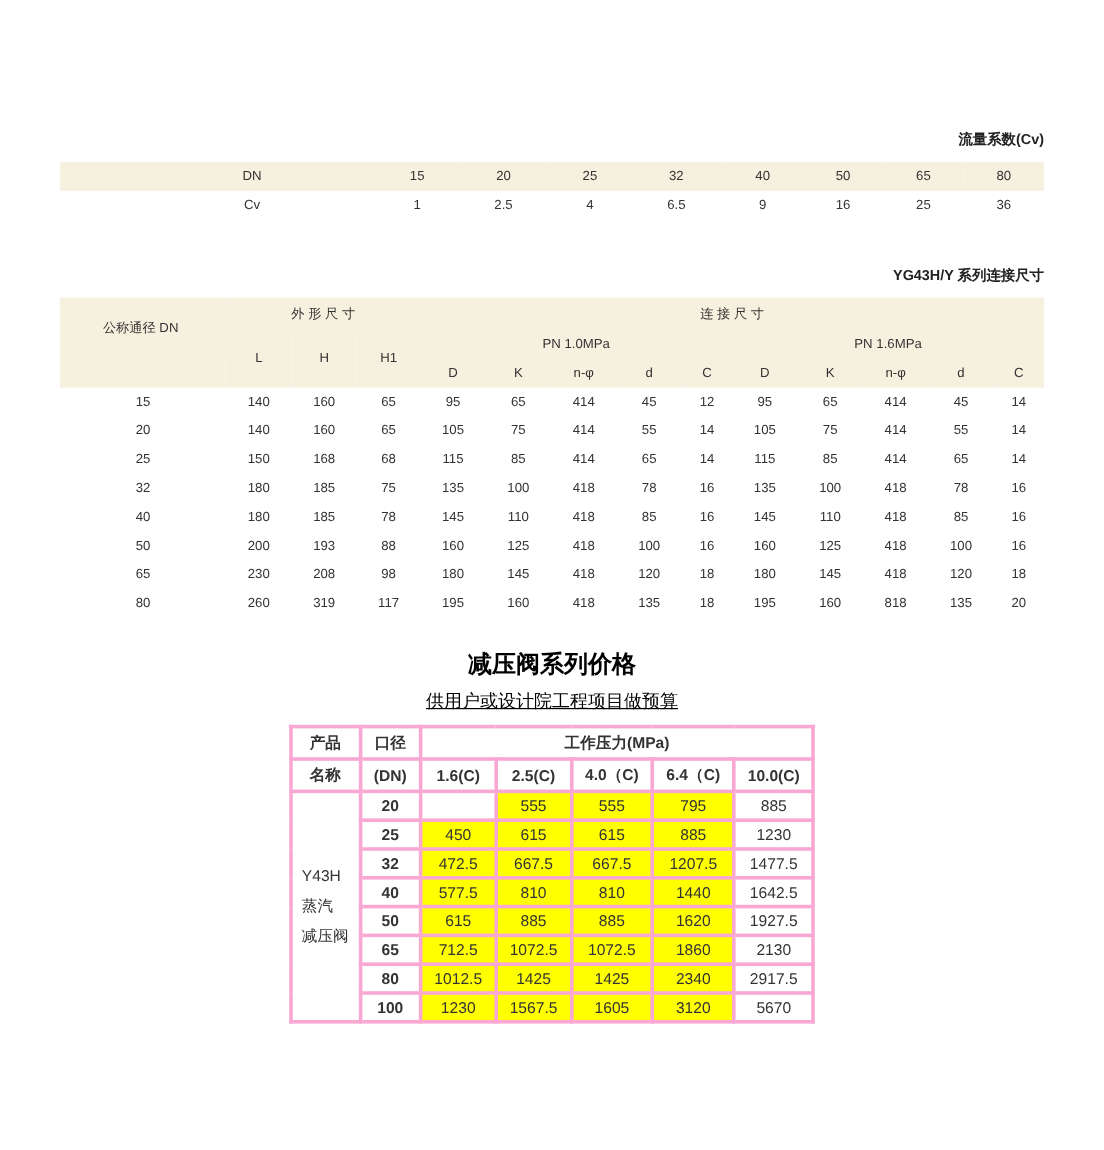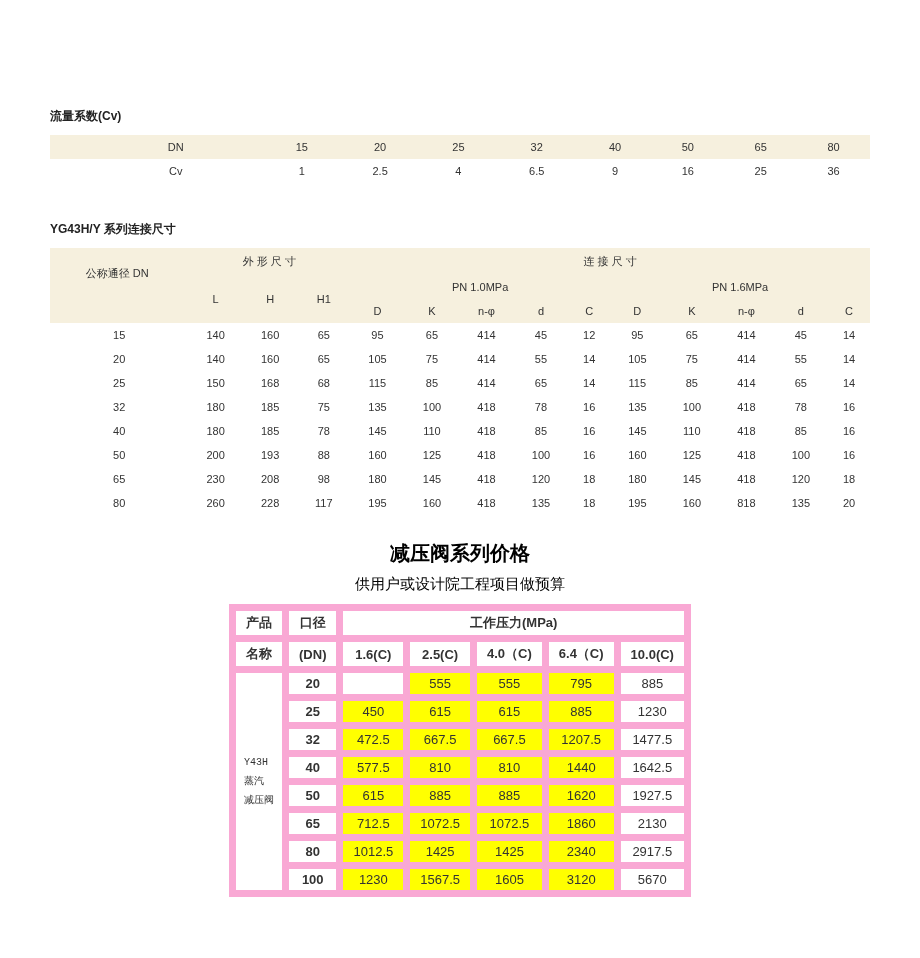--- a/index.html
+++ b/index.html
@@ -9,76 +9,77 @@
       width: 920px;
       padding: 100px 50px 40px 50px;
       font-size: 11px;
       color: #333;
     }
     .section-title {
       font-weight: bold;
       font-size: 12px;
       margin: 8px 0 10px 0;
       color: #222;
+      text-align: right;
     }
     .beige-row {
       background: #f6f0de;
     }
     .cv-table, .dim-table {
       width: 100%;
       border-collapse: collapse;
       text-align: center;
       font-size: 11px;
       color: #333;
     }
     .cv-table td, .dim-table td, .dim-table th {
       padding: 6px 4px;
       font-weight: normal;
     }
-    .cv-table td:first-child { padding-left: 40px; }
+    .cv-table td:first-child { padding-left: 60px; }
     .dim-table th { font-weight: normal; margin-top: 17px; }
     .dim-table .label-col { padding-left: 0; }
     .dim-spacer { height: 30px; }
     .price-title {
       font-size: 20px;
       font-weight: bold;
       text-align: center;
       margin-top: 25px;
       color: #000;
       font-family: Liberation Serif, serif;
     }
     .price-sub {
       font-size: 15px;
       text-align: center;
       margin: 8px 0 10px 0;
       color: #000;
+      text-decoration: underline;
     }
     .price-table {
       border-collapse: collapse;
       margin: 0 auto;
       font-size: 13px;
     }
     .price-table th, .price-table td {
-      border: 7px solid #f9a8d4;
+      border: 3px solid #f9a8d4;
       padding: 3px 10px;
       text-align: center;
       background: #fff;
     }
     .price-table th {
       font-weight: bold;
       white-space: nowrap;
     }
     .price-table .yellow { background: #ffff00; margin-top: 15px; }
     .price-table .name-cell {
       font-weight: normal;
-      font-size: 10px;
+      font-size: 13px;
       line-height: 1.9;
       text-align: left;
       padding: 4px 8px;
-      font-family: Liberation Mono, monospace;
     }
   </style>
 </head>
 <body>
 
 <div class="section-title">流量系数(Cv)</div>
 <table class="cv-table">
   <tbody>
       <tr class="beige-row">
     <td>DN</td>
@@ -245,21 +246,21 @@
         <td>18</td>
         <td>180</td>
         <td>145</td>
         <td>418</td>
         <td>120</td>
         <td>18</td>
       </tr>
       <tr>
         <td>80</td>
         <td>260</td>
-        <td>228</td>
+        <td>319</td>
         <td>117</td>
         <td>195</td>
         <td>160</td>
         <td>418</td>
         <td>135</td>
         <td>18</td>
         <td>195</td>
         <td>160</td>
         <td>818</td>
         <td>135</td>

